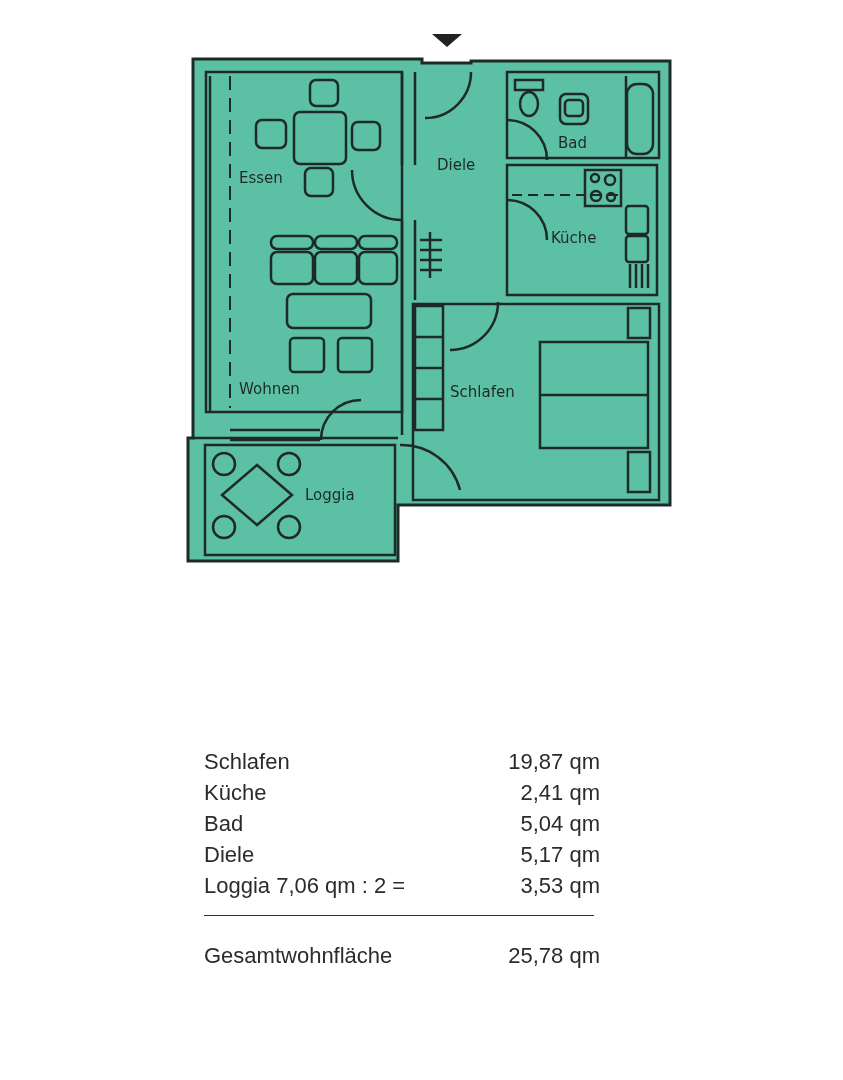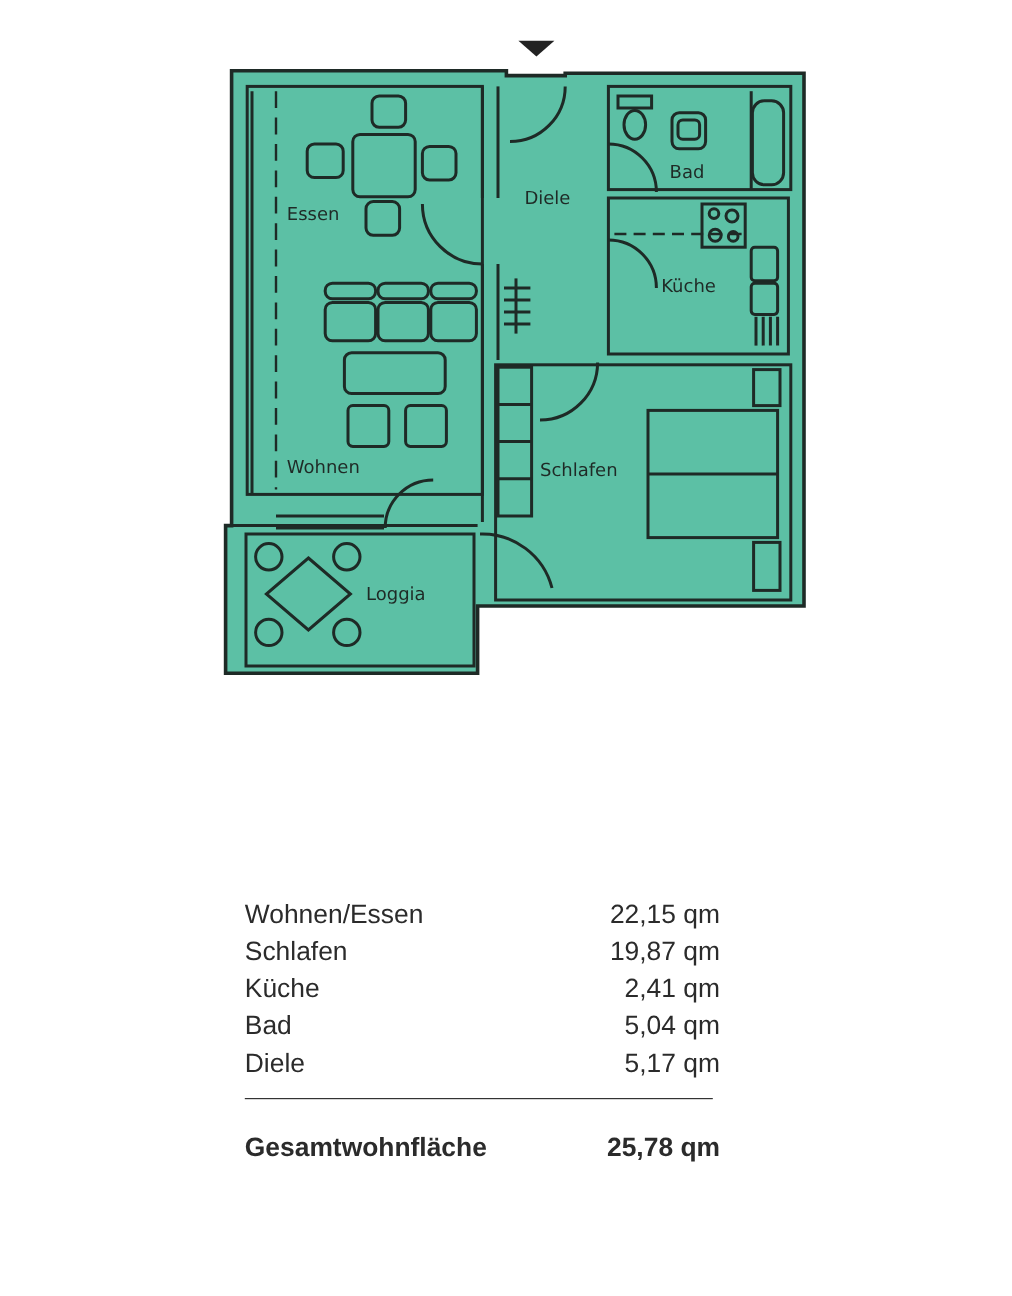--- a/index.html
+++ b/index.html
@@ -3,21 +3,21 @@
 <meta charset="utf-8">
 <style>
   html,body{margin:0;padding:0;background:#fff;}
   body{width:843px;height:1080px;position:relative;overflow:hidden;font-family:"Liberation Sans",sans-serif;color:#2a2a2a;}
   #plan{position:absolute;left:0;top:0;}
   .lbl{font-family:"DejaVu Sans",sans-serif;font-size:15px;fill:#1f2a26;}
   .table{position:absolute;left:204px;top:746px;width:396px;}
   .row{display:flex;justify-content:space-between;font-size:22px;line-height:31px;color:#2b2b2b;}
   .row .val{text-align:right;}
   .divider{border-top:1.5px solid #333;margin-top:14px;margin-bottom:24px;width:390px;}
-  .total{font-weight:bold;font-size:22px;}
+  .total{font-weight:normal;font-size:22px;}
 </style>
 </head>
 <body>
 
 <svg id="plan" width="843" height="600" viewBox="0 0 843 600">
 
   <polygon points="432,34 462,34 447,47" fill="#222"></polygon>
 
   <g fill="#5cc0a5" stroke="#1e2a26" stroke-width="3">
     <path d="M193,59 L422,59 L422,63 L471,63 L471,61 L670,61 L670,505 L398,505 L398,561 L188,561 L188,438 L193,438 Z"></path>
@@ -110,37 +110,37 @@
   <text class="lbl" x="437" y="170">Diele</text>
   <text class="lbl" x="558" y="148">Bad</text>
   <text class="lbl" x="551" y="243">Küche</text>
   <text class="lbl" x="239" y="394">Wohnen</text>
   <text class="lbl" x="450" y="397">Schlafen</text>
   <text class="lbl" x="305" y="500">Loggia</text>
 </svg>
 
 <div class="table">
   <div class="row">
-      <span>Wohnen/Essen</span>
-      <span class="val">22,15 qm</span>
-    </div>
-  <div class="row">
       <span>Schlafen</span>
       <span class="val">19,87 qm</span>
     </div>
   <div class="row">
       <span>Küche</span>
       <span class="val">2,41 qm</span>
     </div>
   <div class="row">
       <span>Bad</span>
       <span class="val">5,04 qm</span>
     </div>
   <div class="row">
       <span>Diele</span>
       <span class="val">5,17 qm</span>
     </div>
+  <div class="row">
+      <span>Loggia 7,06 qm : 2 =</span>
+      <span class="val">3,53 qm</span>
+    </div>
   <div class="divider"></div>
   <div class="row total">
       <span>Gesamtwohnfläche</span>
       <span class="val">25,78 qm</span>
     </div>
 </div>
 
 </body></html>

